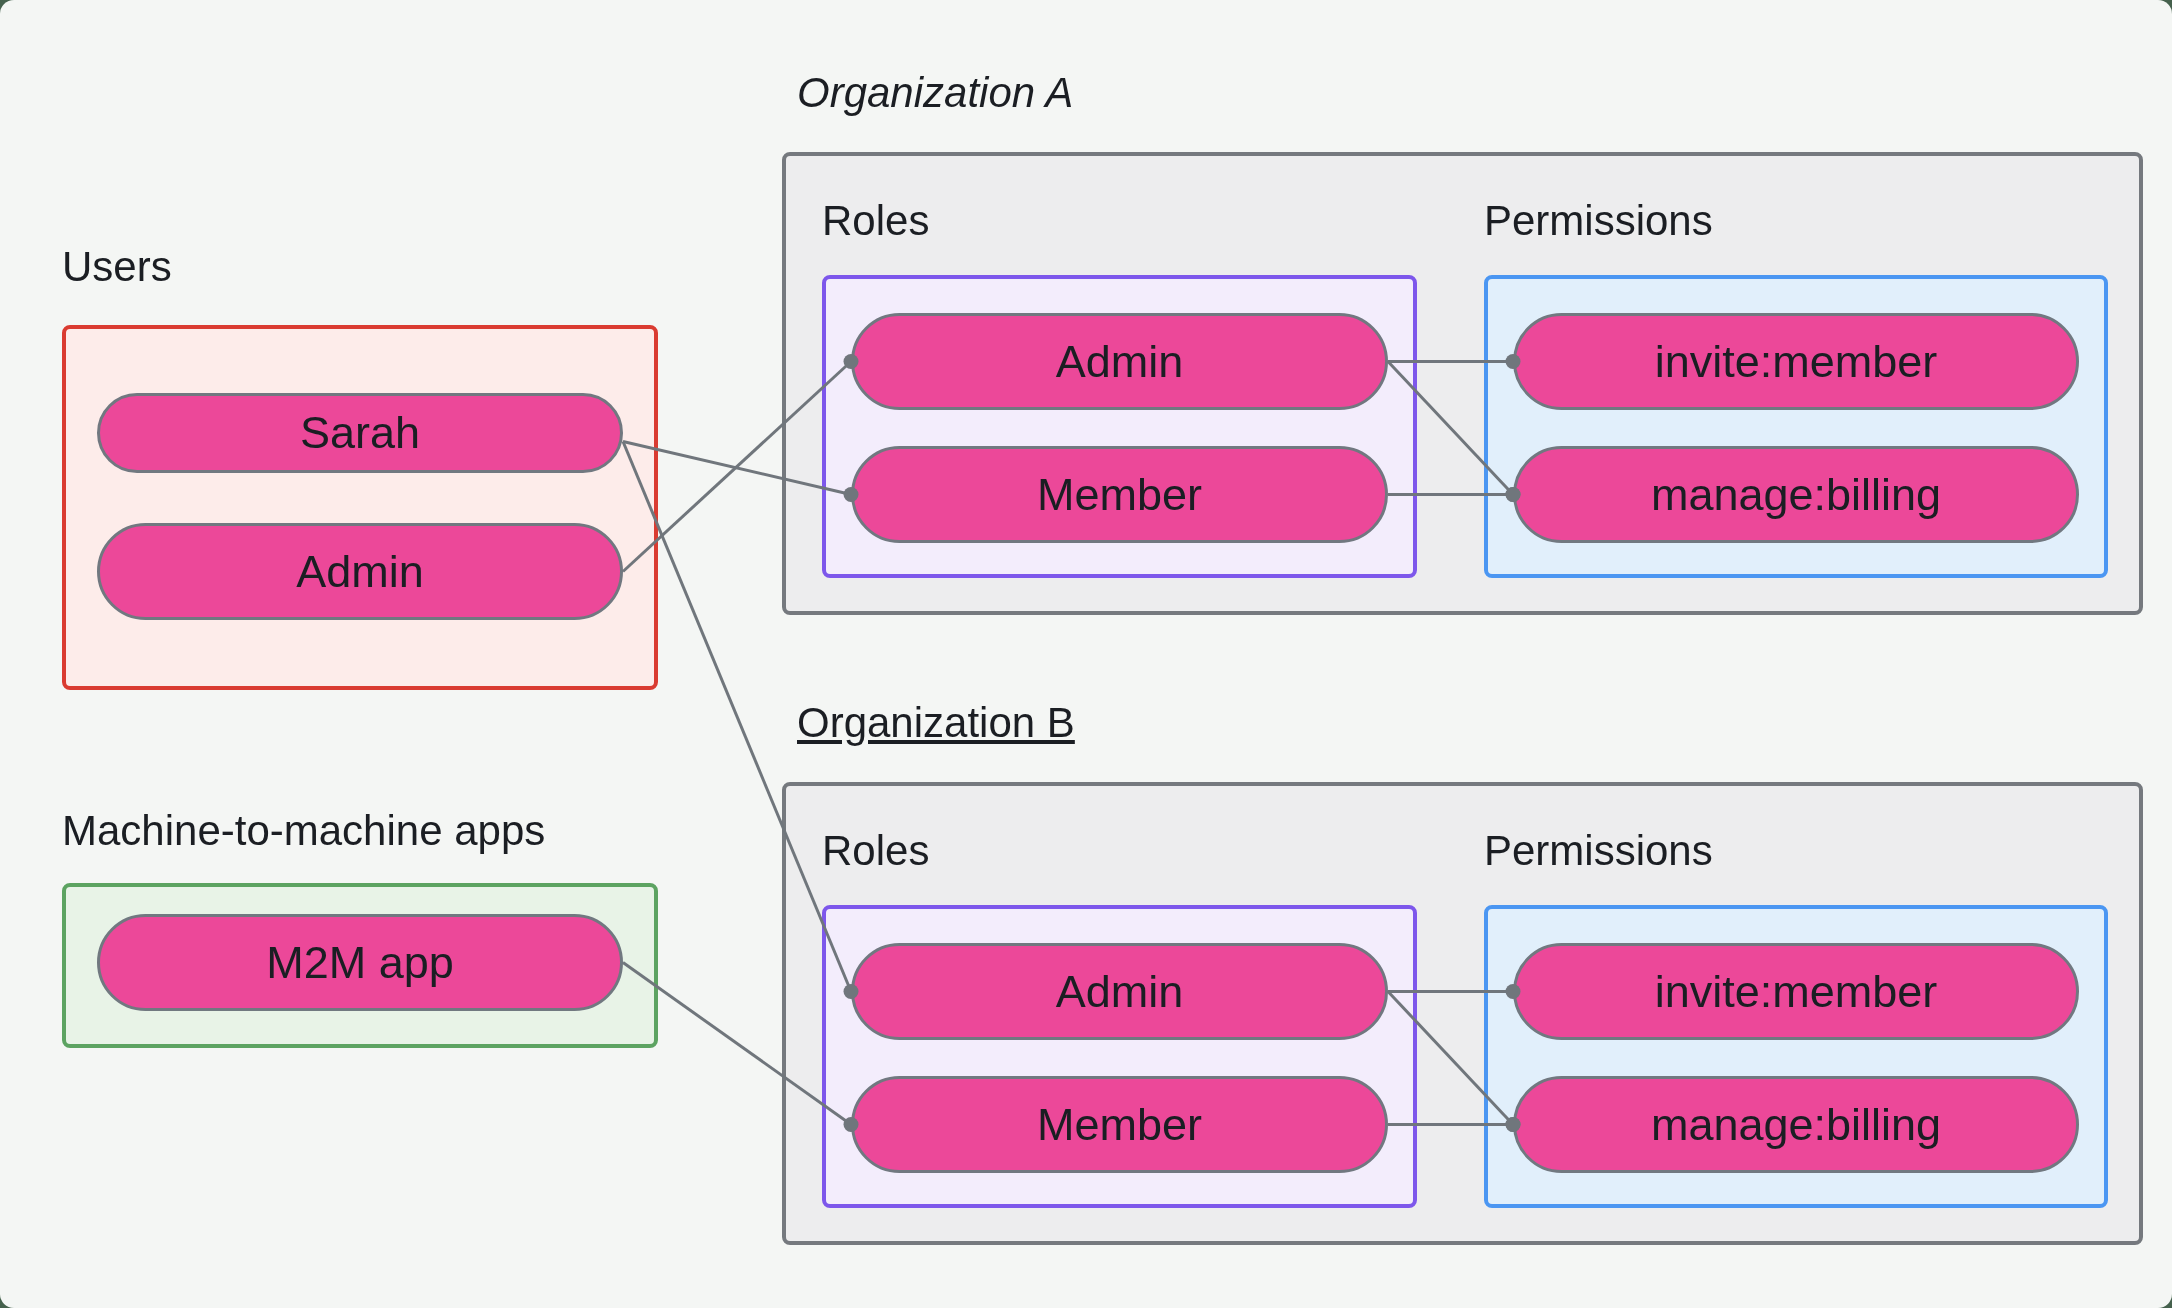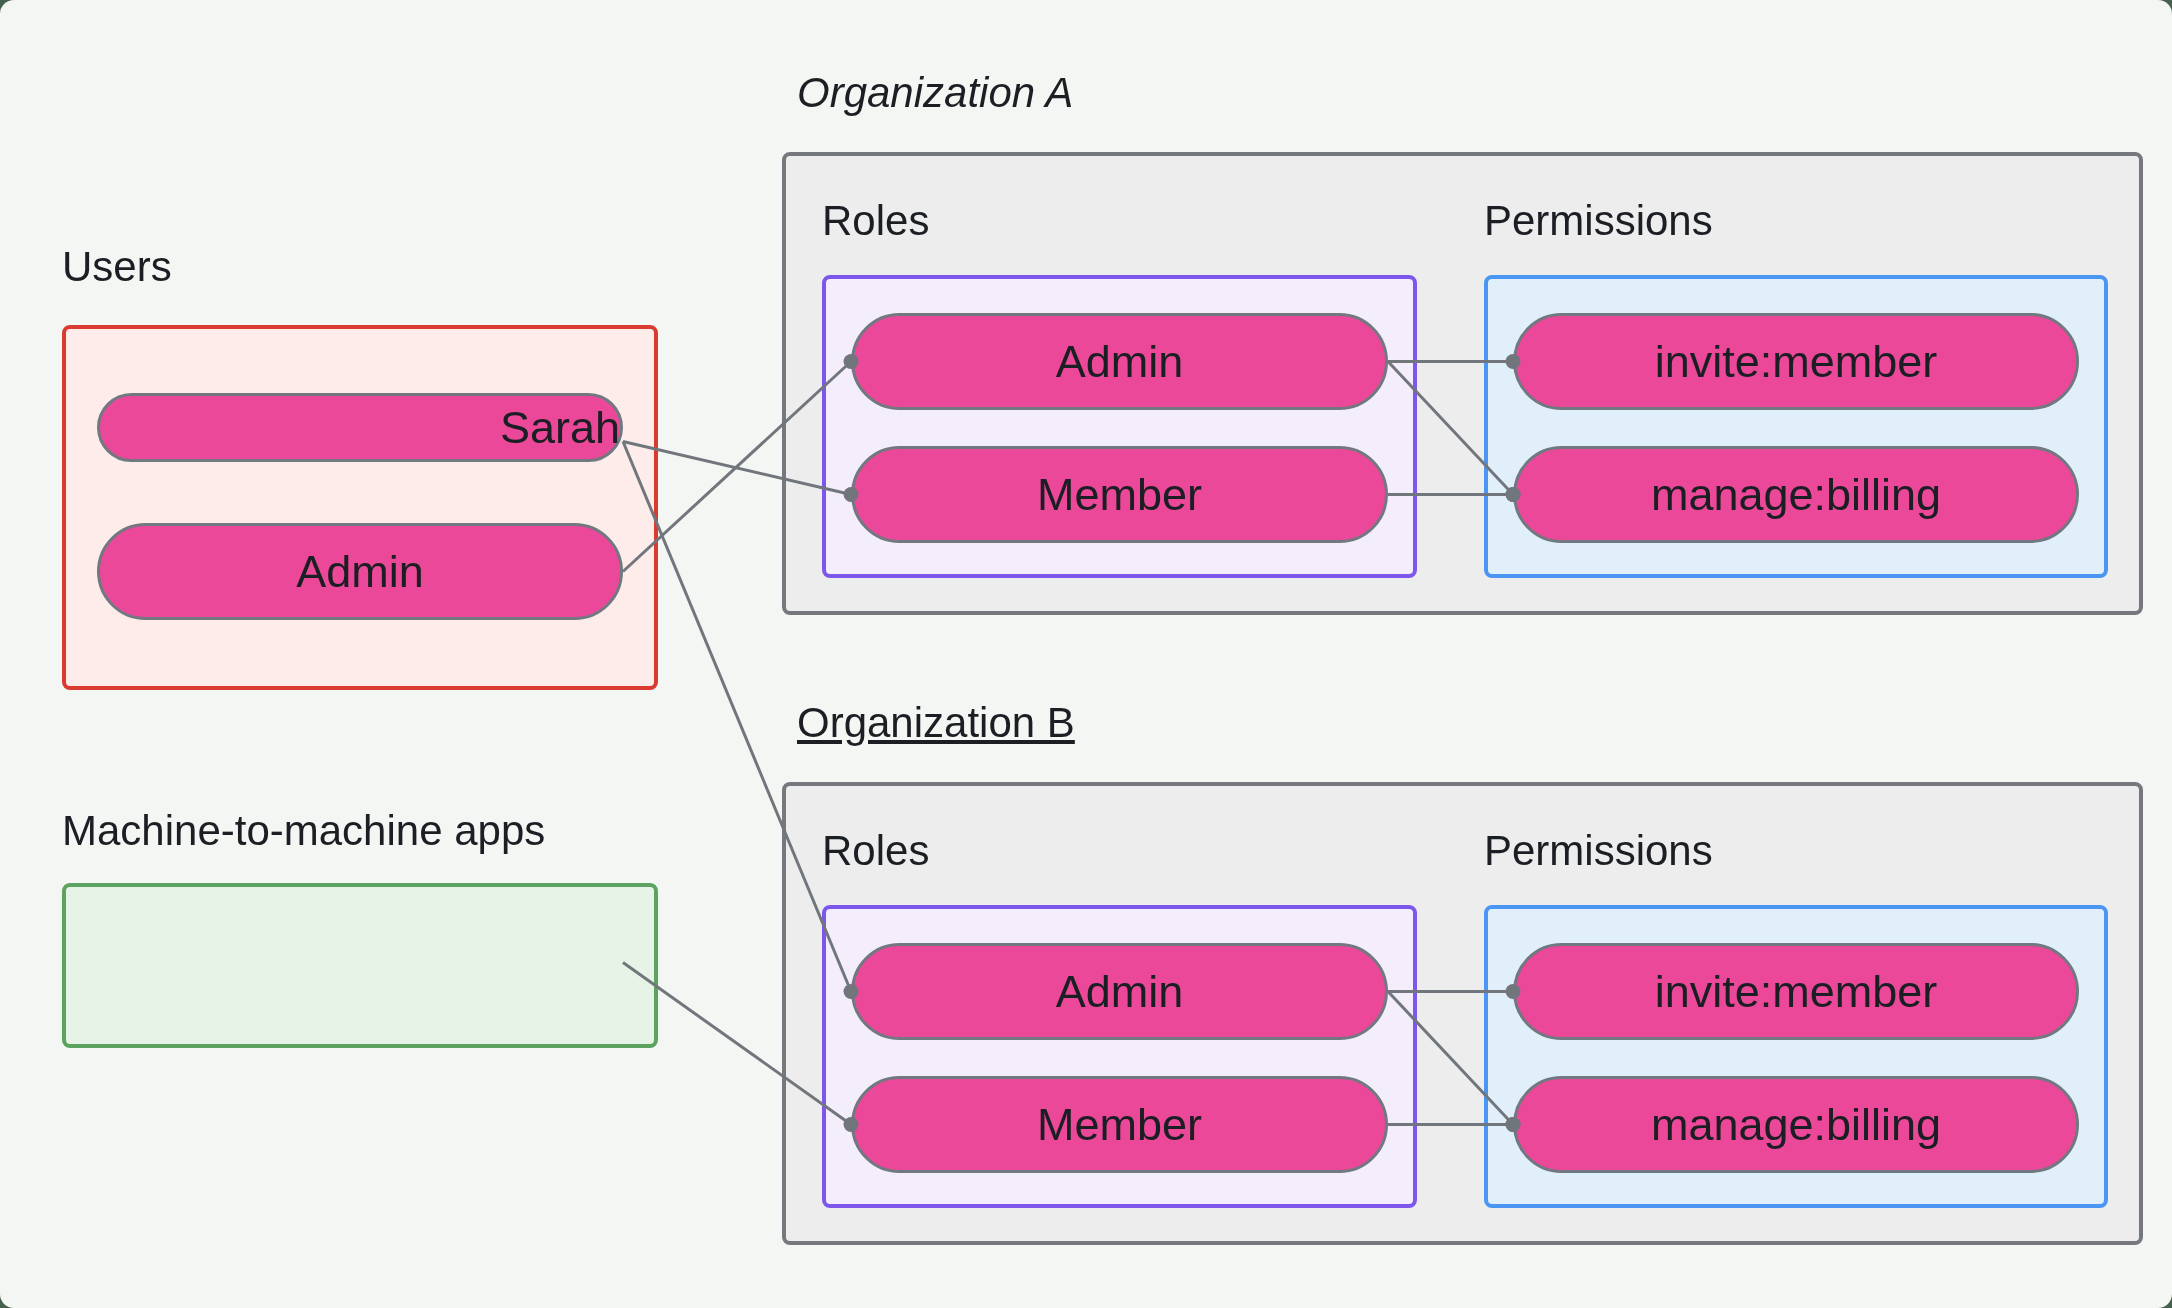--- a/index.html
+++ b/index.html
@@ -79,29 +79,32 @@
       <circle cx="1513" cy="361.5" r="7.5" fill="#70767c"></circle>
       <circle cx="1513" cy="494.5" r="7.5" fill="#70767c"></circle>
       <circle cx="1513" cy="494.5" r="7.5" fill="#70767c"></circle>
       <circle cx="1513" cy="991.5" r="7.5" fill="#70767c"></circle>
       <circle cx="1513" cy="1124.5" r="7.5" fill="#70767c"></circle>
       <circle cx="1513" cy="1124.5" r="7.5" fill="#70767c"></circle>
     </svg>
 
   <div class="abs section-label" style="left:62px; top:242px;">Users</div>
   <div class="abs tint-box tint-red" style="left:62px; top:325px; width:596px; height:365px;"></div>
-  <div class="abs pill" style="left:97px; top:393px; width:526px; height:69px;justify-content:flex-end;">
+  <div class="abs pill" style="left:97px; top:393px; width:526px; height:80px;">
     <span>Sarah</span>
   </div>
   <div class="abs pill" style="left:97px; top:523px; width:526px; height:97px;">
     <span>Admin</span>
   </div>
 
   <div class="abs section-label" style="left:62px; top:806px;">Machine-to-machine apps</div>
   <div class="abs tint-box tint-green" style="left:62px; top:883px; width:596px; height:165px;"></div>
+  <div class="abs pill" style="left:97px; top:914px; width:526px; height:97px;">
+    <span>M2M app</span>
+  </div>
 
   <div class="abs section-label" style="left:797px; top:68px;font-style:italic;">Organization A</div>
   <div class="abs org-box" style="left:782px; top:152px; width:1361px; height:463px;"></div>
   <div class="abs section-label" style="left:822px; top:196px;">Roles</div>
   <div class="abs section-label" style="left:1484px; top:196px;">Permissions</div>
 
   <div class="abs tint-box tint-purple" style="left:822px; top:275px; width:595px; height:303px;"></div>
   <div class="abs pill" style="left:851px; top:313px; width:537px; height:97px;">
     <span>Admin</span>
   </div>

